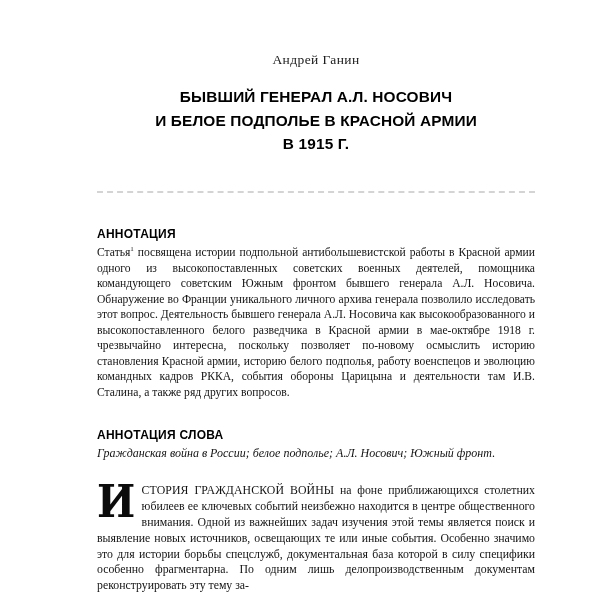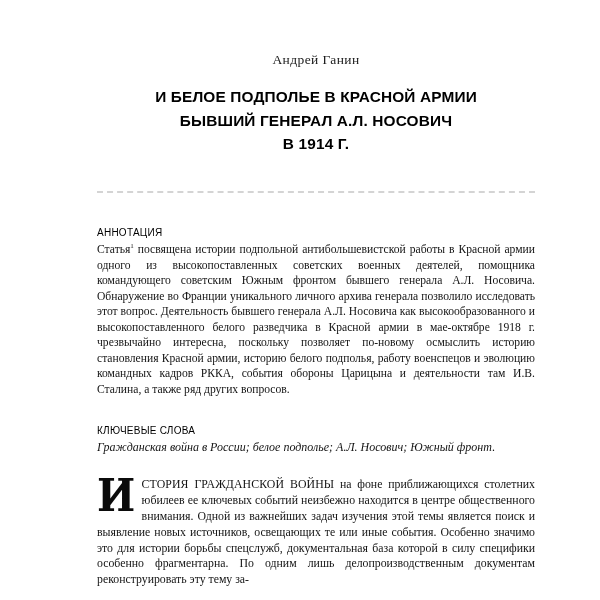--- a/index.html
+++ b/index.html
@@ -59,22 +59,22 @@
     margin-top: 36px;
     height: 1px;
     width: 438px;
     border-top: 2px dashed #d2d2d2;
     opacity: 0.95;
   }
 
   
   .sec-head {
     font-family: "Liberation Sans", "DejaVu Sans", sans-serif;
-    font-weight: normal;
-    font-size: 10px;
+    font-weight: bold;
+    font-size: 12px;
     letter-spacing: 0.25px;
     color: #000000;
     margin-top: 33px;
     margin-bottom: 4px;
   }
   .sec-head.kw { margin-top: 28px; }
 
   
   .abstract {
     font-family: "Liberation Serif", "DejaVu Serif", serif;
@@ -129,34 +129,34 @@
 </style>
 </head>
 <body>
 
 <div class="page">
   <div class="content">
 
     <div class="author">Андрей Ганин</div>
 
     <div class="title">
+      <span class="title-line">БЫВШИЙ ГЕНЕРАЛ А.Л. НОСОВИЧ</span>
       <span class="title-line">И БЕЛОЕ ПОДПОЛЬЕ В КРАСНОЙ АРМИИ</span>
-      <span class="title-line">БЫВШИЙ ГЕНЕРАЛ А.Л. НОСОВИЧ</span>
-      <span class="title-line">В 1914 Г.</span>
+      <span class="title-line">В 1915 Г.</span>
     </div>
 
     <div class="rule"></div>
 
     <div class="sec-head">АННОТАЦИЯ</div>
 
     <div class="abstract">
       <p><span>Статья</span><sup>1</sup><span> посвящена истории подпольной антибольшевистской работы в Красной армии одного из высокопоставленных советских военных деятелей, помощника командующего советским Южным фронтом бывшего генерала А.Л. Носовича. Обнаружение во Франции уникального личного архива генерала позволило исследовать этот вопрос. Деятельность бывшего генерала А.Л. Носовича как высокообразованного и высокопоставленного белого разведчика в Красной армии в мае-октябре 1918 г. чрезвычайно интересна, поскольку позволяет по-новому осмыслить историю становления Красной армии, историю белого подполья, работу военспецов и эволюцию командных кадров РККА, события обороны Царицына и деятельности там И.В. Сталина, а также ряд других вопросов.</span></p>
     </div>
 
-    <div class="sec-head kw">КЛЮЧЕВЫЕ СЛОВА</div>
+    <div class="sec-head kw">АННОТАЦИЯ СЛОВА</div>
 
     <div class="keywords">Гражданская война в России; белое подполье; А.Л. Носович; Южный фронт.</div>
 
     <div class="body-text">
       <p><span class="dropcap">И</span><span class="smallcaps-lead">СТОРИЯ ГРАЖДАНСКОЙ ВОЙНЫ</span><span> на фоне приближающихся столетних юбилеев ее ключевых событий неизбежно находится в центре общественного внимания. Одной из важнейших задач изучения этой темы является поиск и выявление новых источников, освещающих те или иные события. Особенно значимо это для истории борьбы спецслужб, документальная база которой в силу специфики особенно фрагментарна. По одним лишь делопроизводственным документам реконструировать эту тему за-</span></p>
     </div>
 
   </div>
 </div>
 

